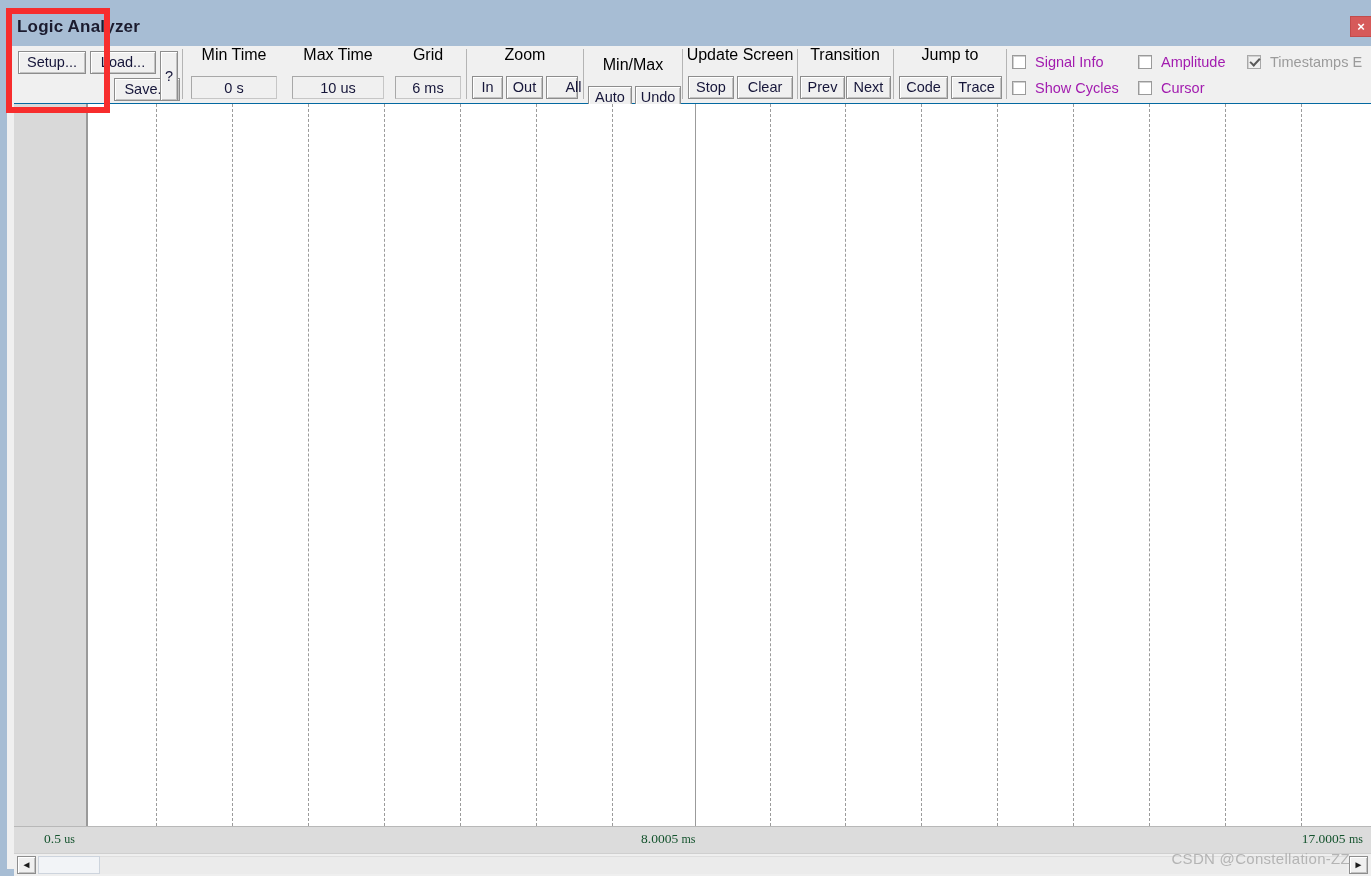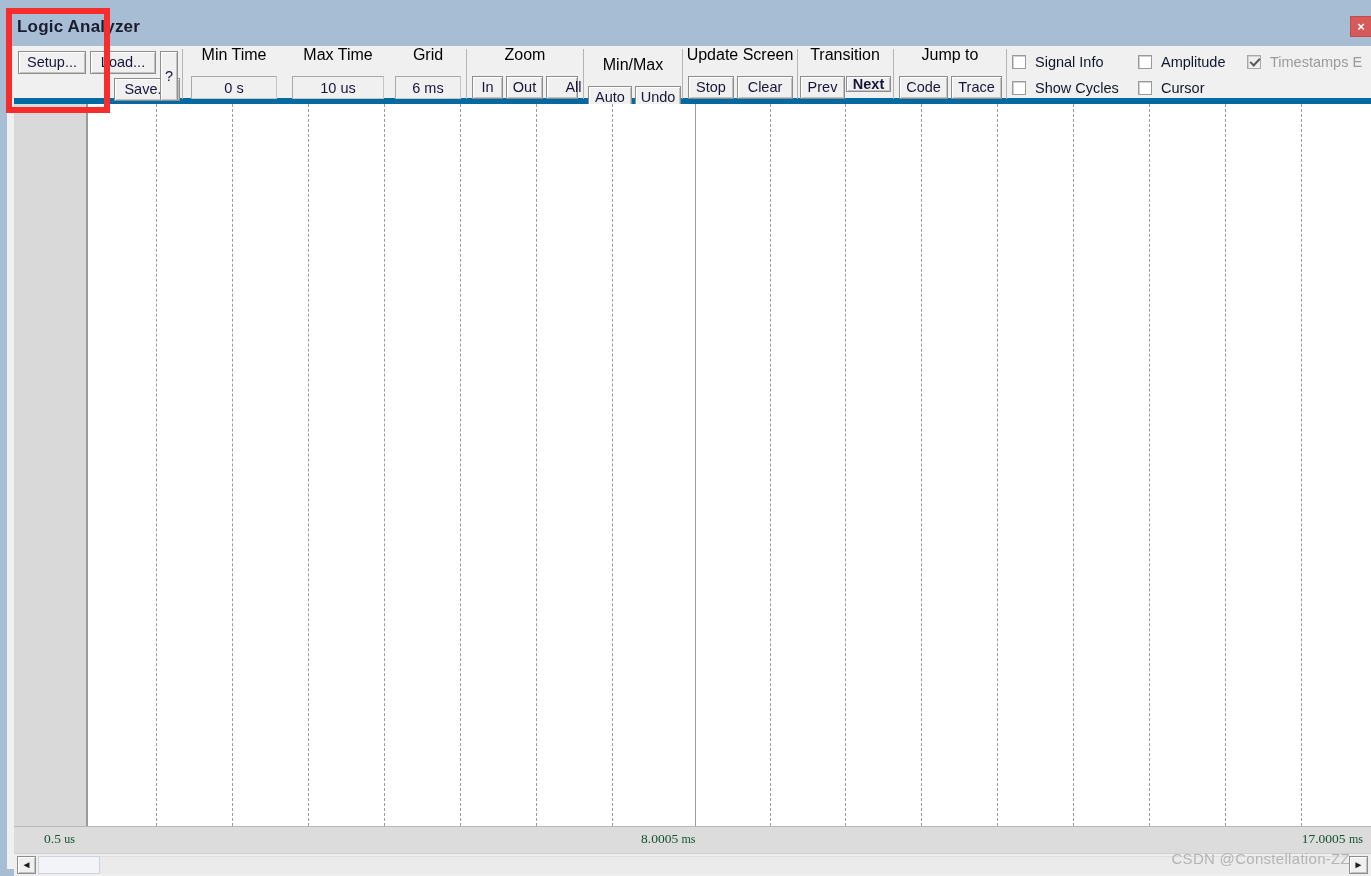--- a/index.html
+++ b/index.html
@@ -72,21 +72,21 @@
   }
 
   
   .toolbar {
     position: absolute;
     left: 7px;
     top: 39px;
     width: 1357px;
     height: 58px;
     background: #f0f0f0;
-    border-bottom: 6px solid #0369a1;
+    border-bottom: 1px solid #0369a1;
     box-sizing: border-box;
   }
   .tb-group {
     position: absolute;
     top: 0;
     height: 56px;
   }
   .tb-sep {
     position: absolute;
     top: 3px;
@@ -170,21 +170,21 @@
     border: solid #5a5a5a;
     border-width: 0 2px 2px 0;
     transform: rotate(43deg);
   }
   .cbox.disabled {
     background: #f0f0f0;
     border-color: #a8a8a8;
   }
   .cblabel {
     font-size: 14.5px;
-    color: #0f172a;
+    color: #a21caf;
   }
   .cbrow.disabled .cblabel {
     color: #9b9b9b;
   }
 
   
   .plot-wrap {
     position: absolute;
     left: 7px;
     top: 97px;
@@ -388,21 +388,21 @@
         <div class="tb-label">Update Screen</div>
         <button class="btn" style="left:3px;top:30px;width:46px;height:23px;">Stop</button>
         <button class="btn" style="left:52px;top:30px;width:56px;height:23px;">Clear</button>
       </div>
 
       <div class="tb-sep" style="left:783px;"></div>
 
       <div class="tb-group" style="left:786px;width:90px;">
         <div class="tb-label">Transition</div>
         <button class="btn" style="left:0px;top:30px;width:45px;height:23px;">Prev</button>
-        <button class="btn" style="left:46px;top:30px;width:45px;height:16px;font-weight:bold;">Next</button>
+        <button class="btn" style="left:46px;top:30px;width:45px;height:23px;">Next</button>
       </div>
 
       <div class="tb-sep" style="left:879px;"></div>
 
       <div class="tb-group" style="left:882px;width:108px;">
         <div class="tb-label">Jump to</div>
         <button class="btn" style="left:3px;top:30px;width:49px;height:23px;">Code</button>
         <button class="btn" style="left:55px;top:30px;width:51px;height:23px;">Trace</button>
       </div>
 

